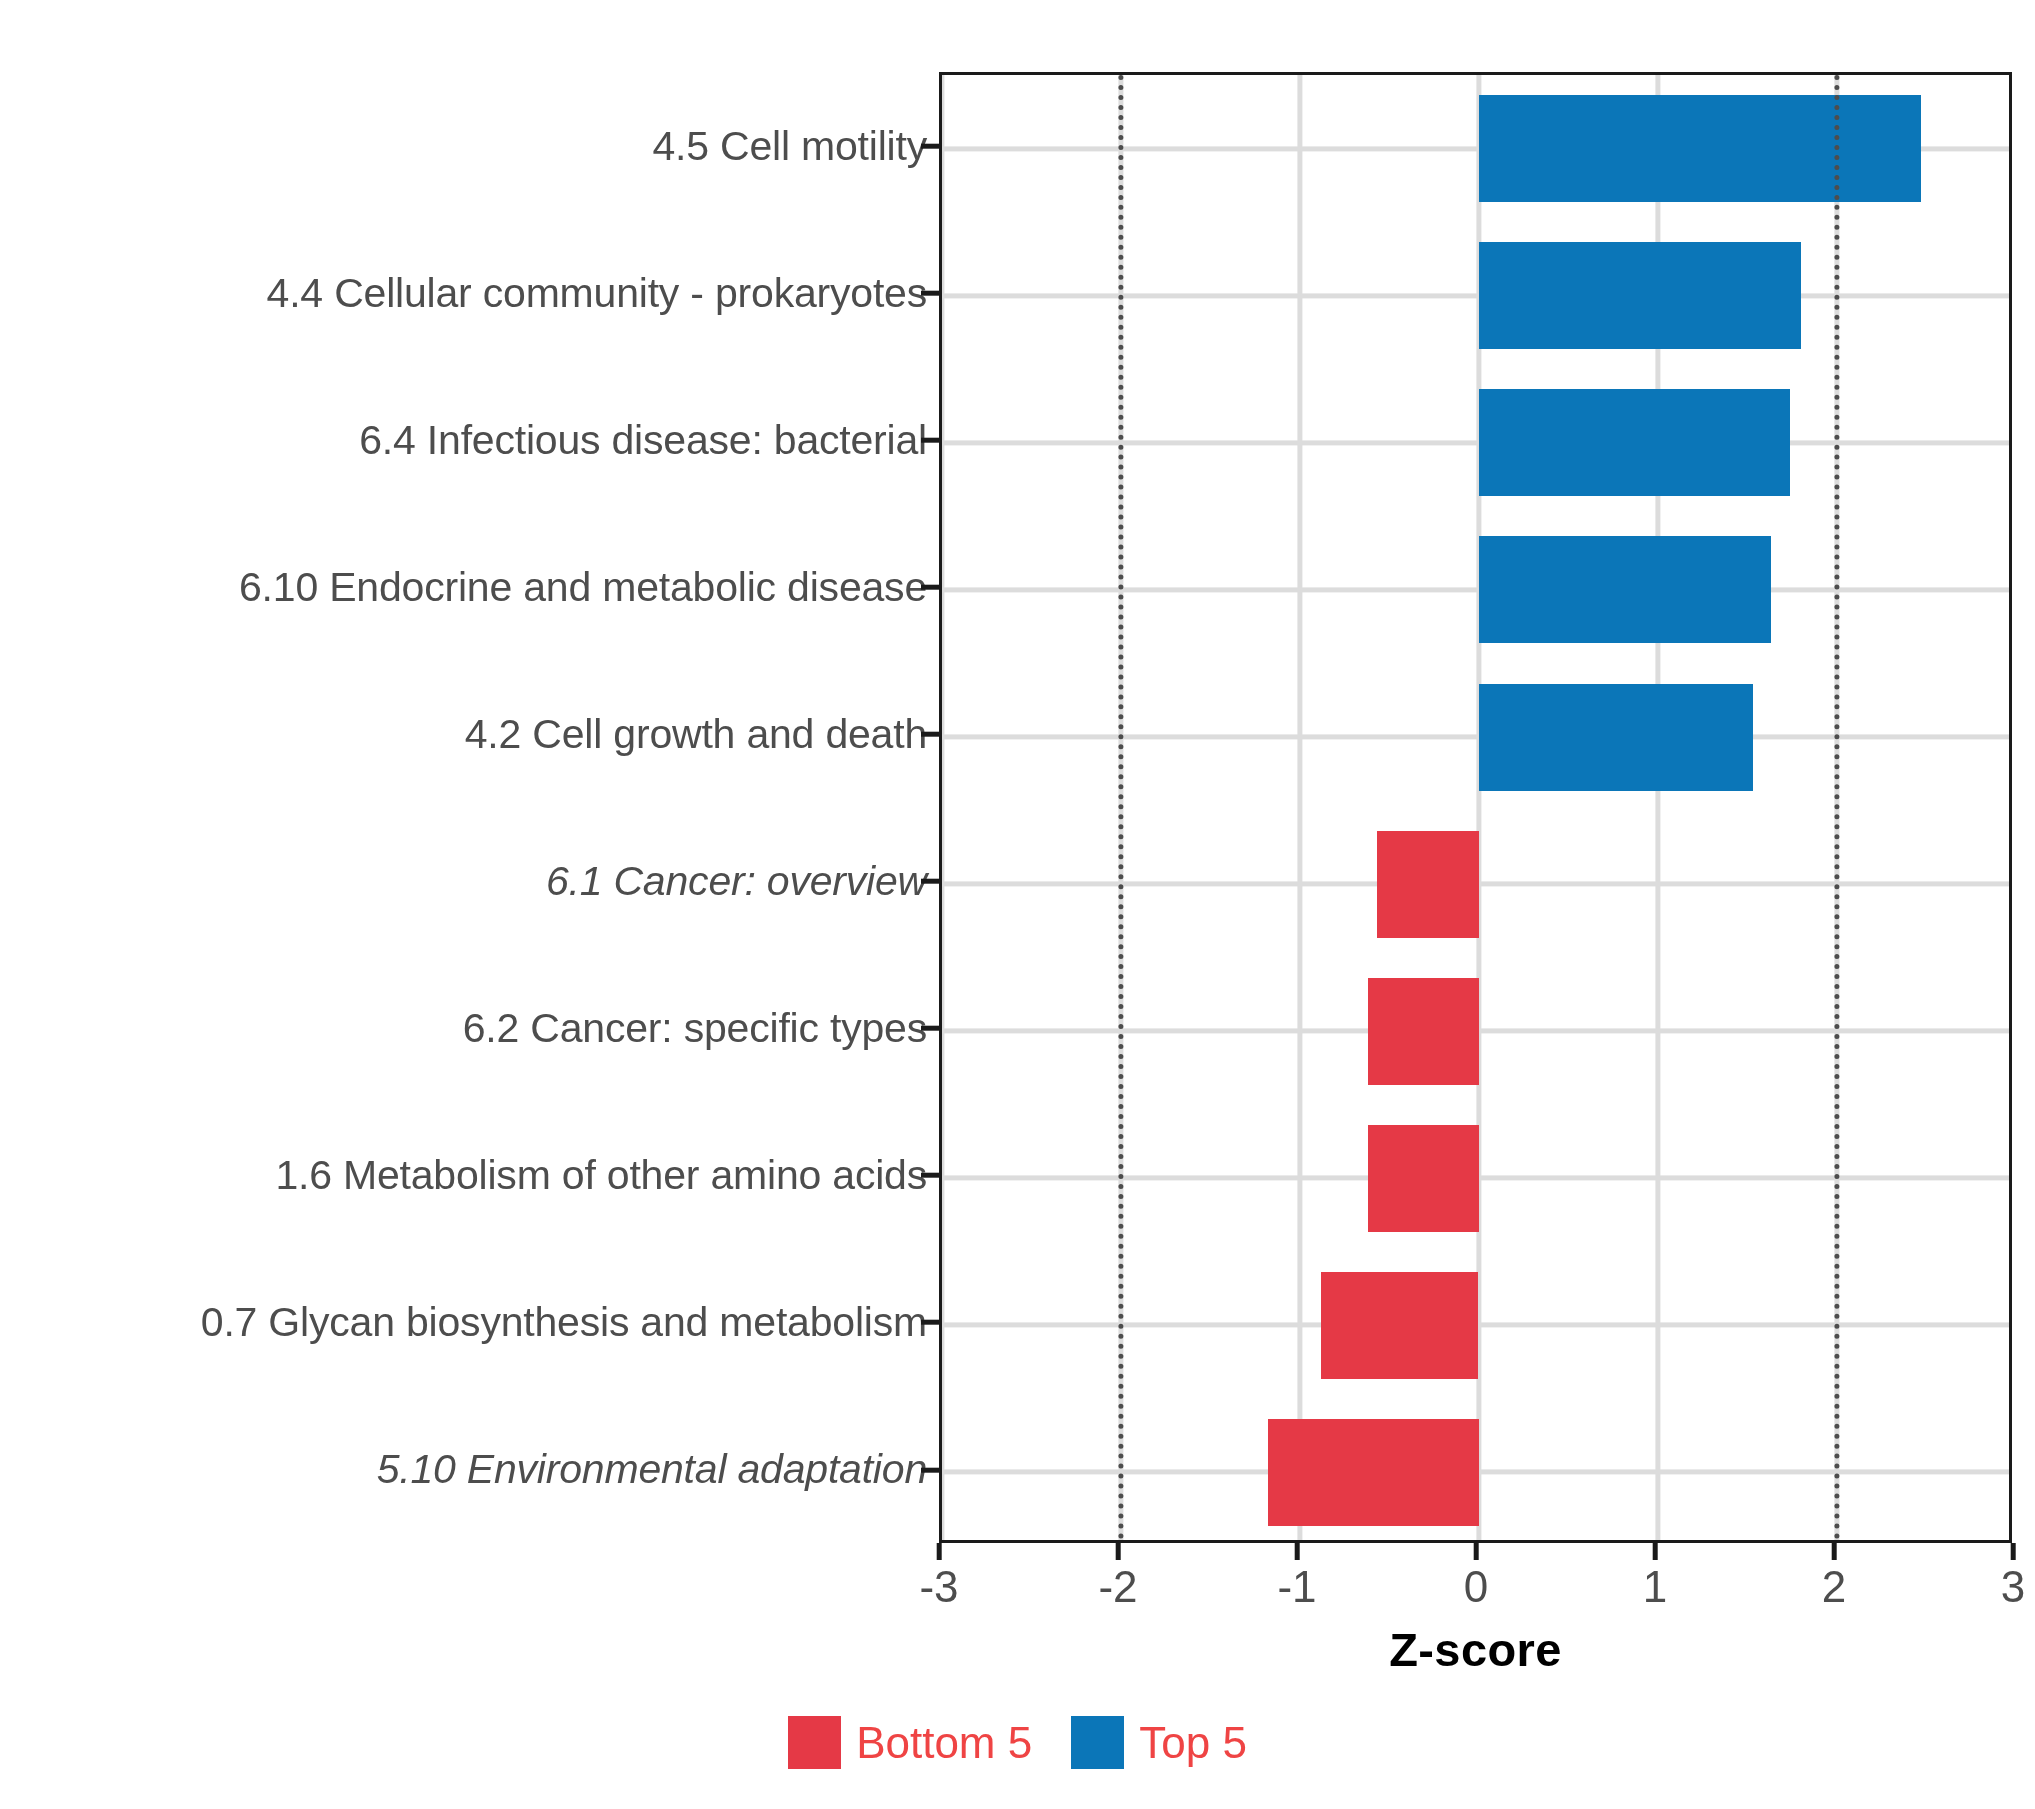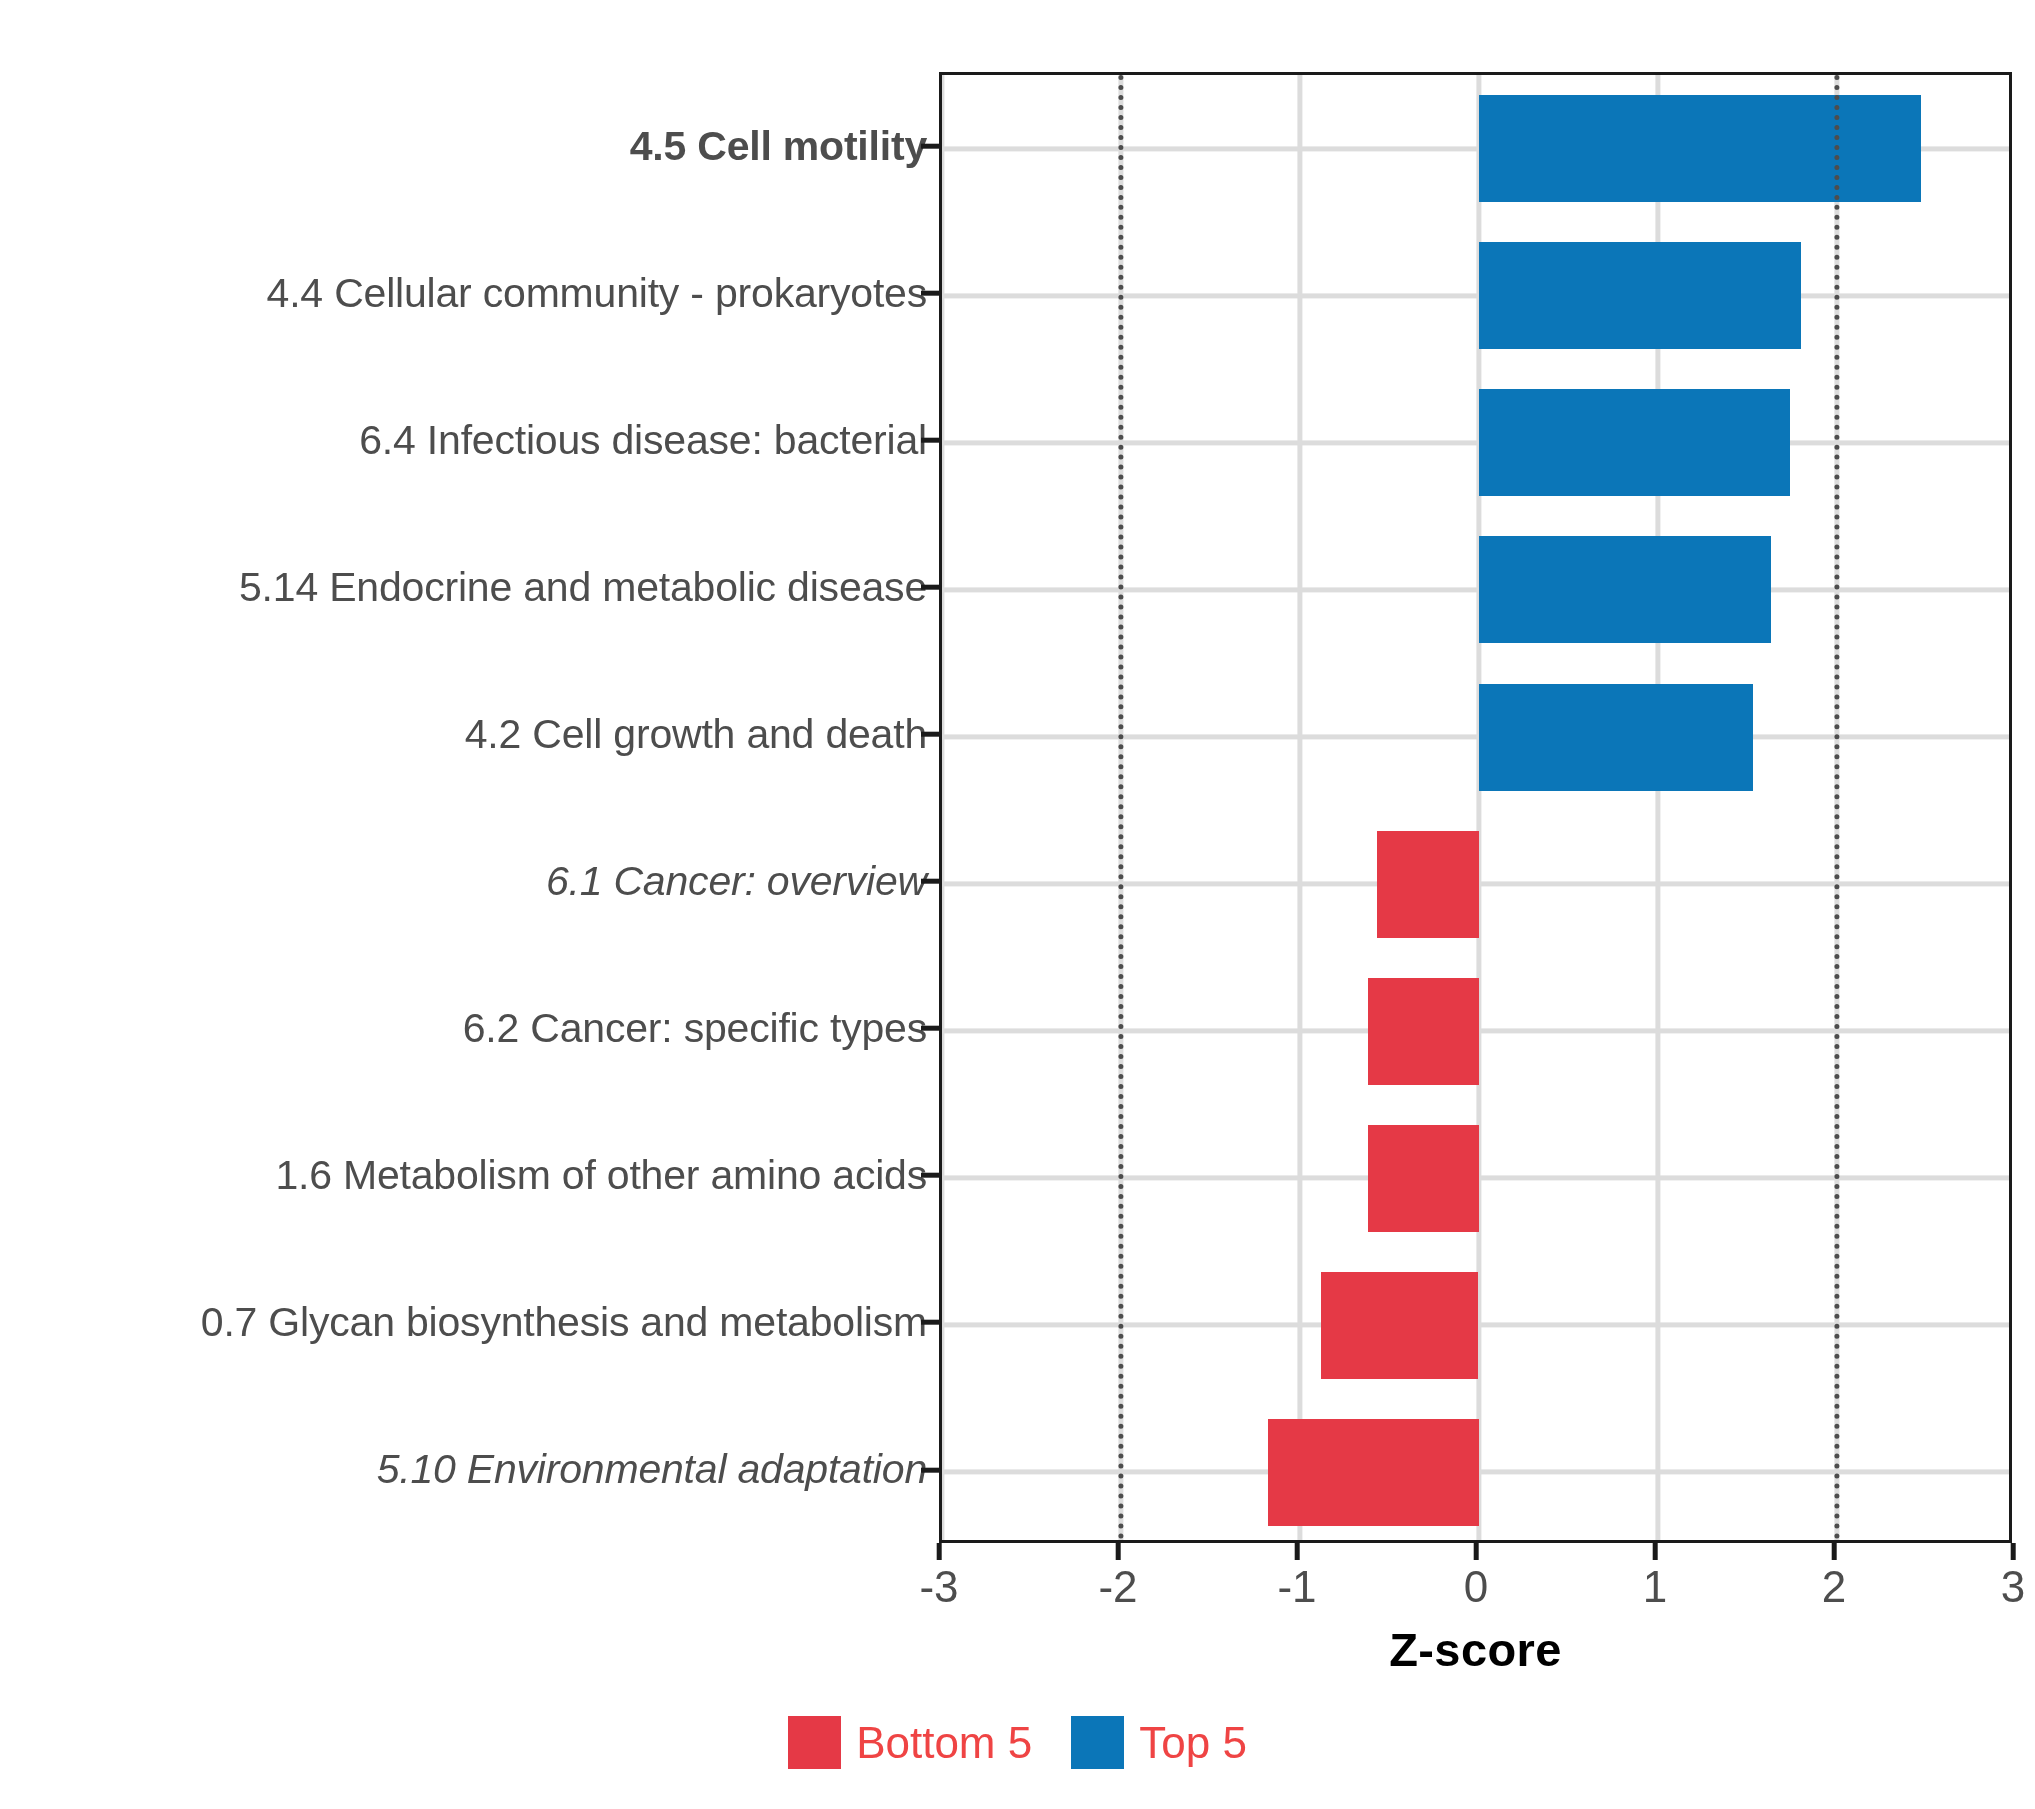--- a/index.html
+++ b/index.html
@@ -159,24 +159,24 @@
     line-height: 1;
     white-space: nowrap;
   }
 </style>
 </head>
 <body>
 
 <div id="figure">
 
   <div id="ylabels">
-      <div class="ylabel" style="top: 74px; font-weight: bold;">4.5 Cell motility</div>
+      <div class="ylabel" style="top: 74px;">4.5 Cell motility</div>
       <div class="ylabel" style="top: 221px;">4.4 Cellular community - prokaryotes</div>
       <div class="ylabel" style="top: 368px;">6.4 Infectious disease: bacterial</div>
-      <div class="ylabel" style="top: 515px;">5.14 Endocrine and metabolic disease</div>
+      <div class="ylabel" style="top: 515px;">6.10 Endocrine and metabolic disease</div>
       <div class="ylabel" style="top: 662px;">4.2 Cell growth and death</div>
       <div class="ylabel" style="top: 809px; font-style: italic;">6.1 Cancer: overview</div>
       <div class="ylabel" style="top: 956px;">6.2 Cancer: specific types</div>
       <div class="ylabel" style="top: 1103px;">1.6 Metabolism of other amino acids</div>
       <div class="ylabel" style="top: 1250px;">0.7 Glycan biosynthesis and metabolism</div>
       <div class="ylabel" style="top: 1397px; font-style: italic;">5.10 Environmental adaptation</div>
     </div>
 
   <div id="panel">
     <div id="panel-inner">

